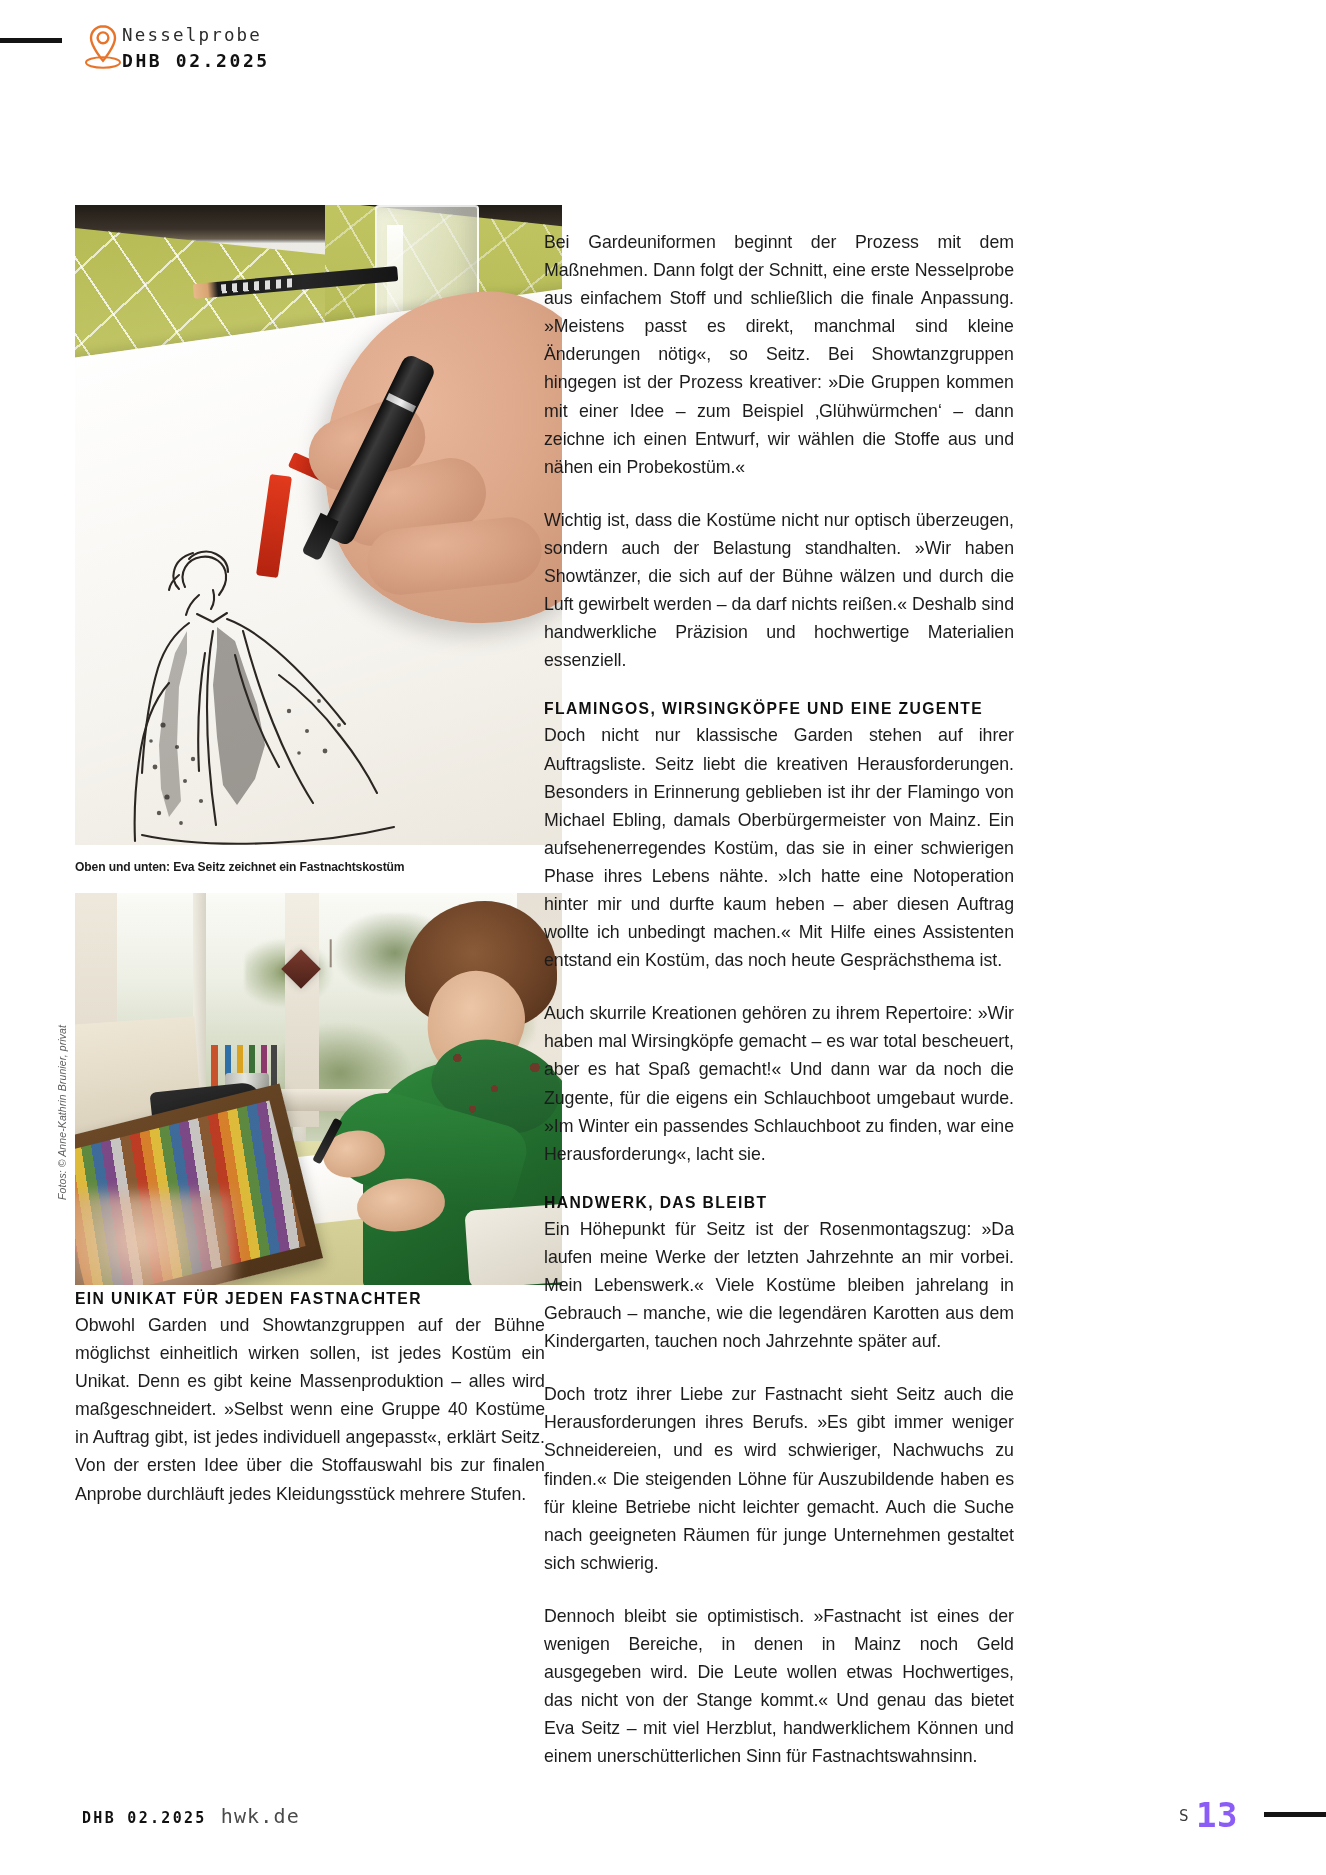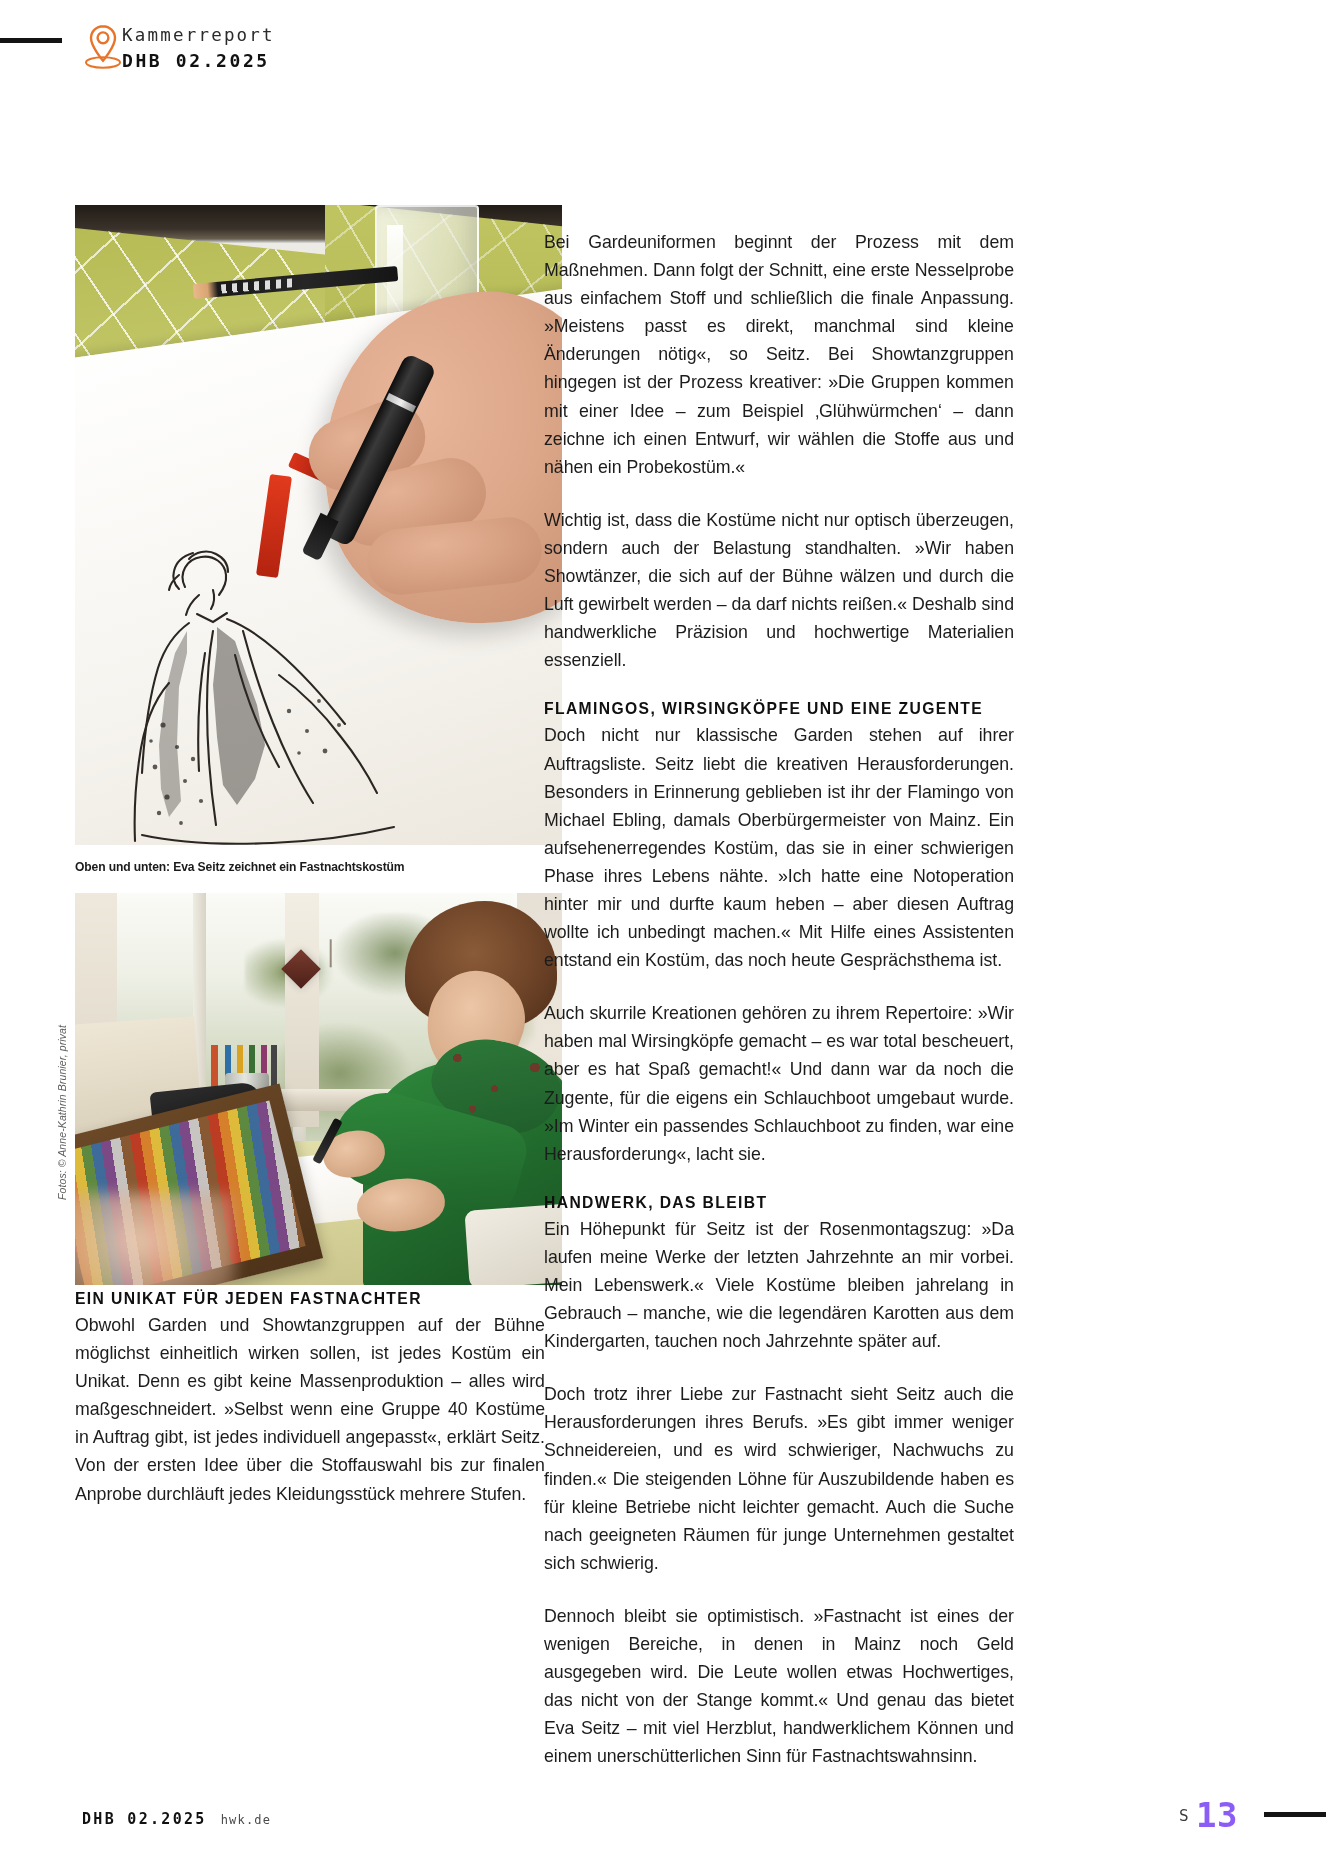--- a/index.html
+++ b/index.html
@@ -158,21 +158,21 @@
   }
   .footer-issue {
     font-family: "DejaVu Sans Mono", monospace;
     font-size: 15px;
     letter-spacing: 2.3px;
     font-weight: 700;
     color: #111111;
   }
   .footer-url {
     font-family: "DejaVu Sans Mono", monospace;
-    font-size: 12px;
+    font-size: 20px;
     letter-spacing: 1.2px;
     font-weight: 400;
     color: #4a4a4a;
   }
   .footer-right {
     position: absolute;
     right: 0;
     bottom: 40px;
     display: flex;
     align-items: center;
@@ -493,21 +493,21 @@
 
   <div class="header-pin">
     <svg width="42" height="48" viewBox="0 0 42 48" xmlns="http://www.w3.org/2000/svg">
       <ellipse cx="21" cy="40.5" rx="17" ry="5.2" fill="none" stroke="#E8742A" stroke-width="2"></ellipse>
       <path d="M21 4.2c-6.6 0-12 5.3-12 11.9 0 8.6 12 22.6 12 22.6s12-14 12-22.6c0-6.6-5.4-11.9-12-11.9z" fill="none" stroke="#E8742A" stroke-width="2.4"></path>
       <circle cx="21" cy="15.8" r="5.4" fill="none" stroke="#E8742A" stroke-width="2.4"></circle>
     </svg>
   </div>
 
   <div class="header-text">
-    <div class="header-kicker">Kammerreport</div>
+    <div class="header-kicker">Nesselprobe</div>
     <div class="header-issue">DHB 02.2025</div>
   </div>
 </div>
 
 <div class="col-left">
 
   <div class="photo photo-top">
     <div class="pt-bg"></div>
     <div class="pt-darkband"></div>
     <div class="pt-mat"></div>

